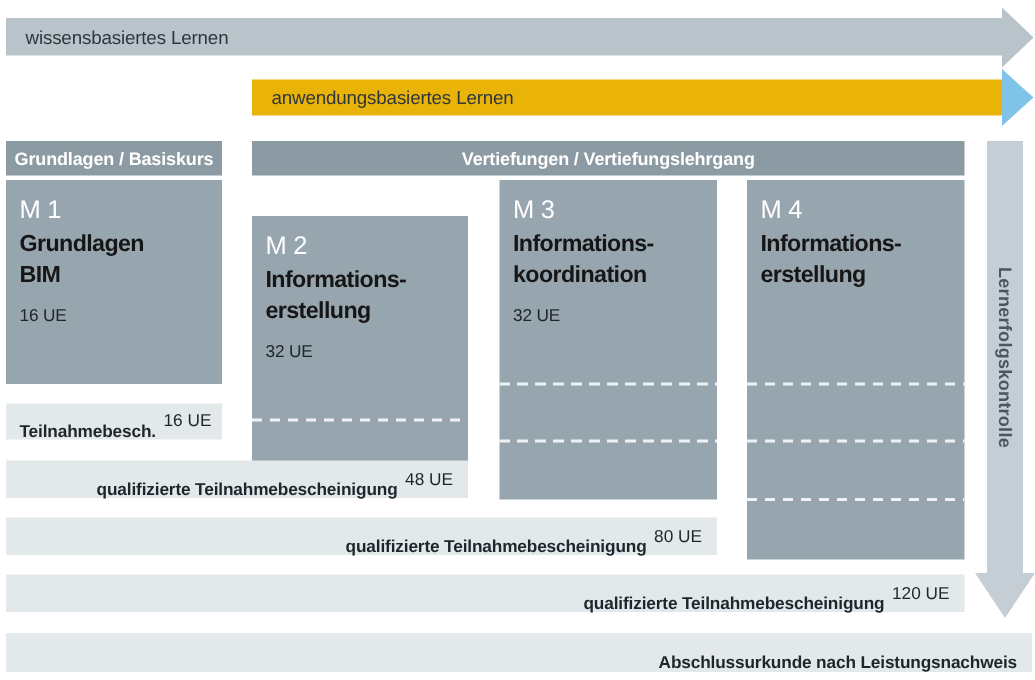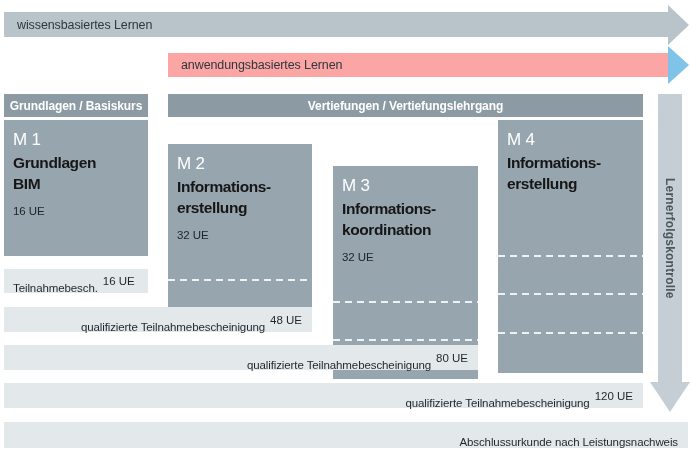--- a/index.html
+++ b/index.html
@@ -37,21 +37,21 @@
   }
   .head-knowledge {
     position: absolute; left: 668px; top: 5px;
     width: 0; height: 0;
     border-top: 20px solid transparent;
     border-bottom: 20px solid transparent;
     border-left: 21px solid #b8c3ca;
   }
   .shaft-application {
     left: 168px; top: 53px; width: 500px; height: 24px;
-    background: #fca5a5;
+    background: #eab308;
   }
   .head-application {
     position: absolute; left: 668px; top: 46px;
     width: 0; height: 0;
     border-top: 19px solid transparent;
     border-bottom: 19px solid transparent;
     border-left: 21px solid #7fc4e8;
   }
 
   
@@ -73,21 +73,21 @@
 
   
   .module {
     position: absolute;
     top: 120px;
     background: #97a5ae;
     padding: 10px 9px 0 9px;
   }
   .module-m1 { left: 4px;   width: 144px; height: 136px; }
   .module-m2 { left: 168px; width: 144px; height: 172px; margin-top: 24px; }
-  .module-m3 { left: 333px; width: 145px; height: 213px; margin-top: 46px; }
+  .module-m3 { left: 333px; width: 145px; height: 213px; }
   .module-m4 { left: 498px; width: 145px; height: 253px; }
   .module-code {
     color: #ffffff;
     font-size: 17px;
     font-weight: 400;
     letter-spacing: -0.2px;
     margin-bottom: 3px;
   }
   .module-title-line {
     color: #161616;
@@ -143,21 +143,21 @@
   
   .cert-row {
     position: absolute;
     background: #e3e8eb;
     display: flex;
     align-items: center;
     font-size: 11.5px;
     color: #1f262b;
     white-space: nowrap;
   }
-  .cert-label { font-weight: 400; letter-spacing: -0.1px; margin-top: 14px; }
+  .cert-label { font-weight: 700; letter-spacing: -0.1px; margin-top: 14px; }
   .cert-hours { font-weight: 400; margin-left: 5px; }
   .cert-left  { justify-content: flex-start; padding-left: 9px; }
   .cert-right { justify-content: flex-end;  padding-right: 10px; }
   .cert-16  { left: 4px; top: 269px; width: 144px; height: 24px; }
   .cert-48  { left: 4px; top: 307px; width: 308px; height: 25px; }
   .cert-80  { left: 4px; top: 345px; width: 474px; height: 25px; }
   .cert-120 { left: 4px; top: 383px; width: 639px; height: 25px; }
   .cert-final { left: 4px; top: 422px; width: 684px; height: 26px; }
 </style>
 </head>

